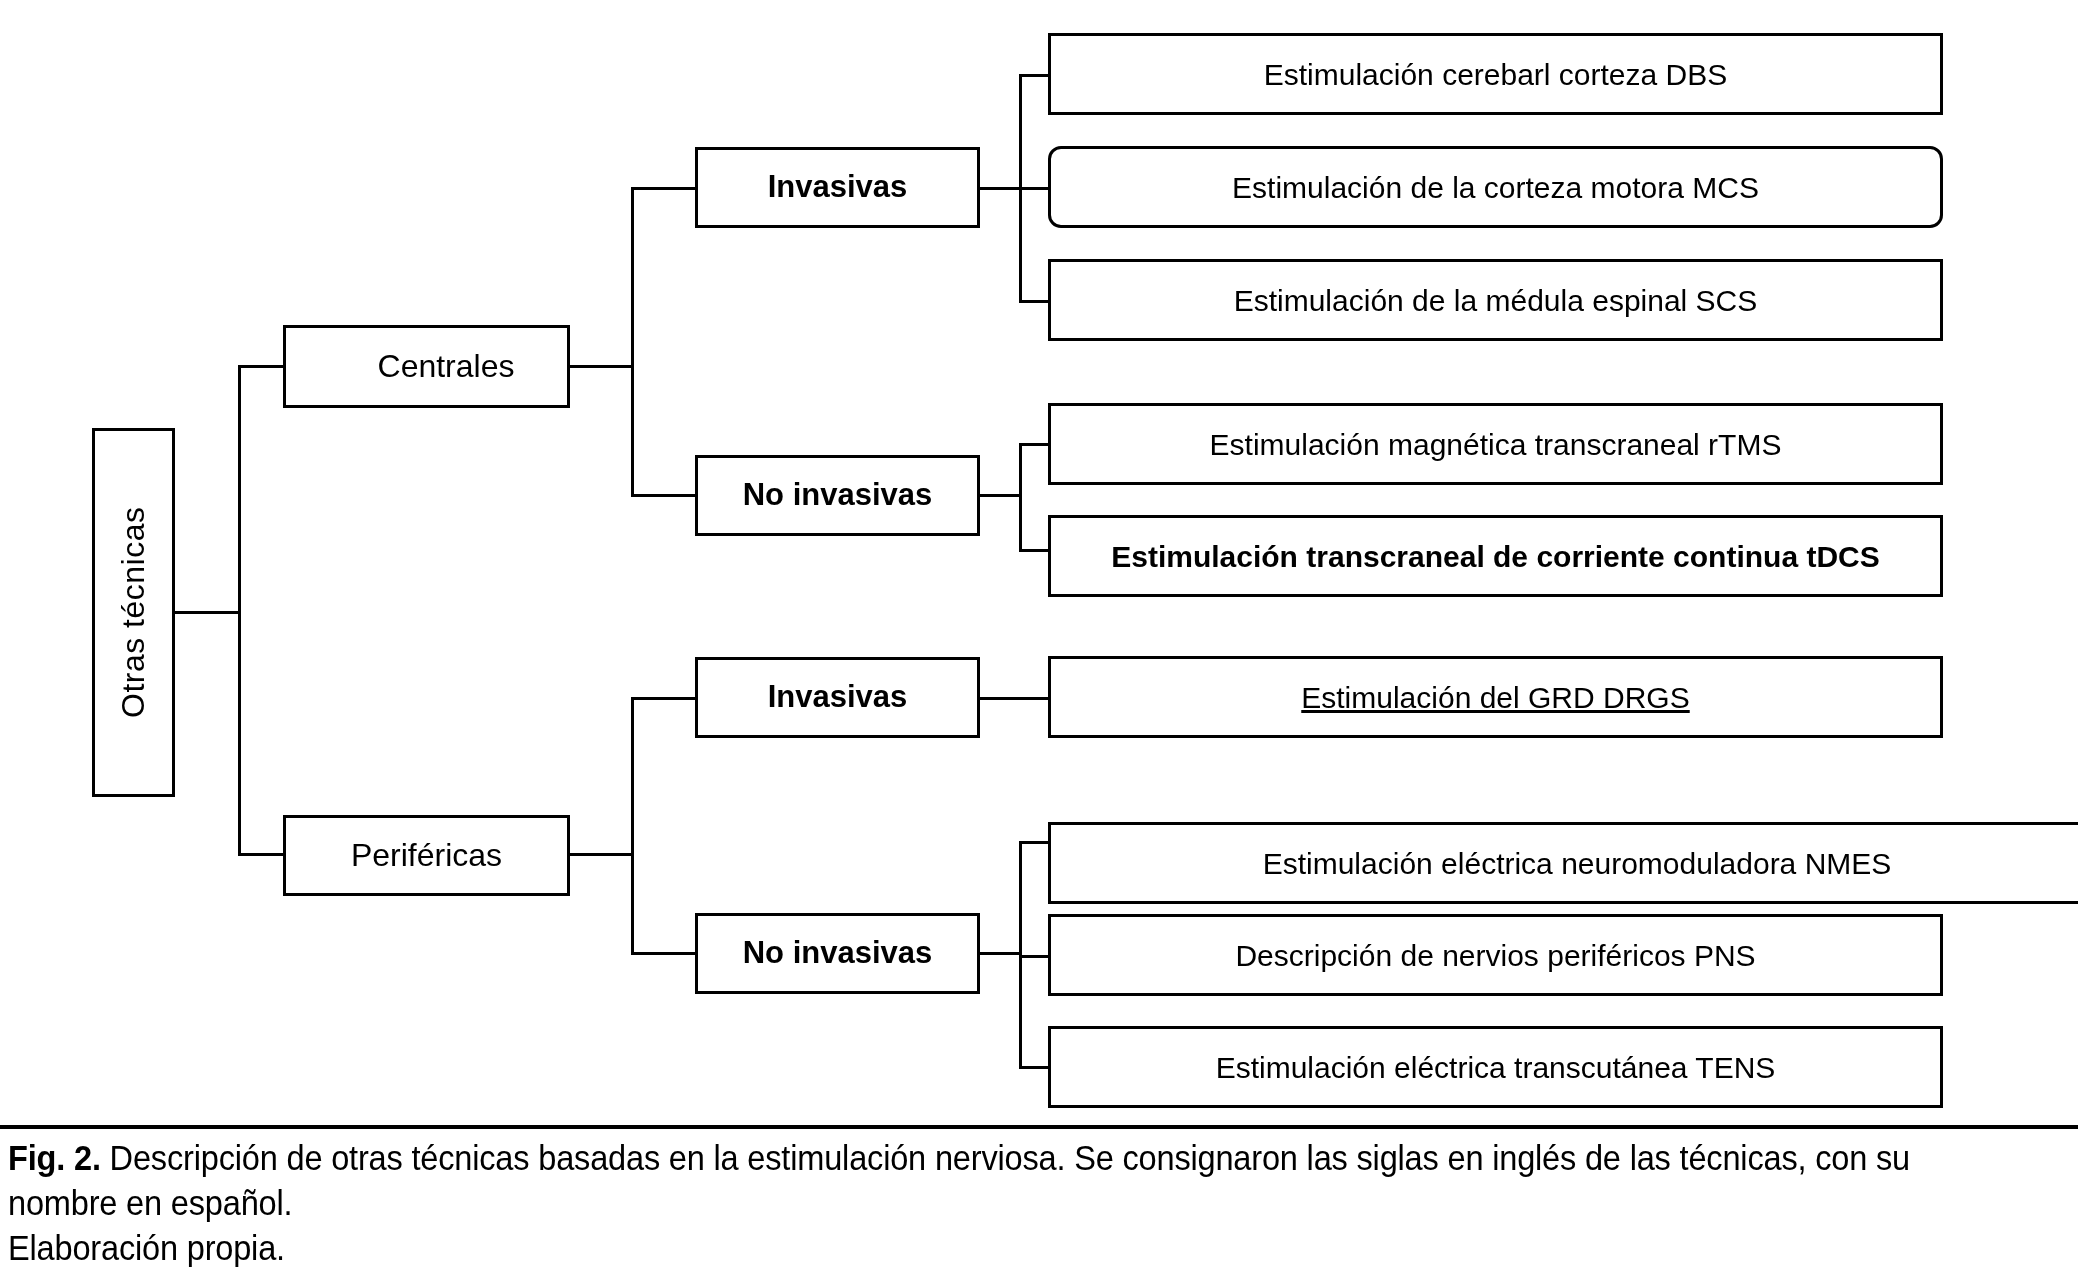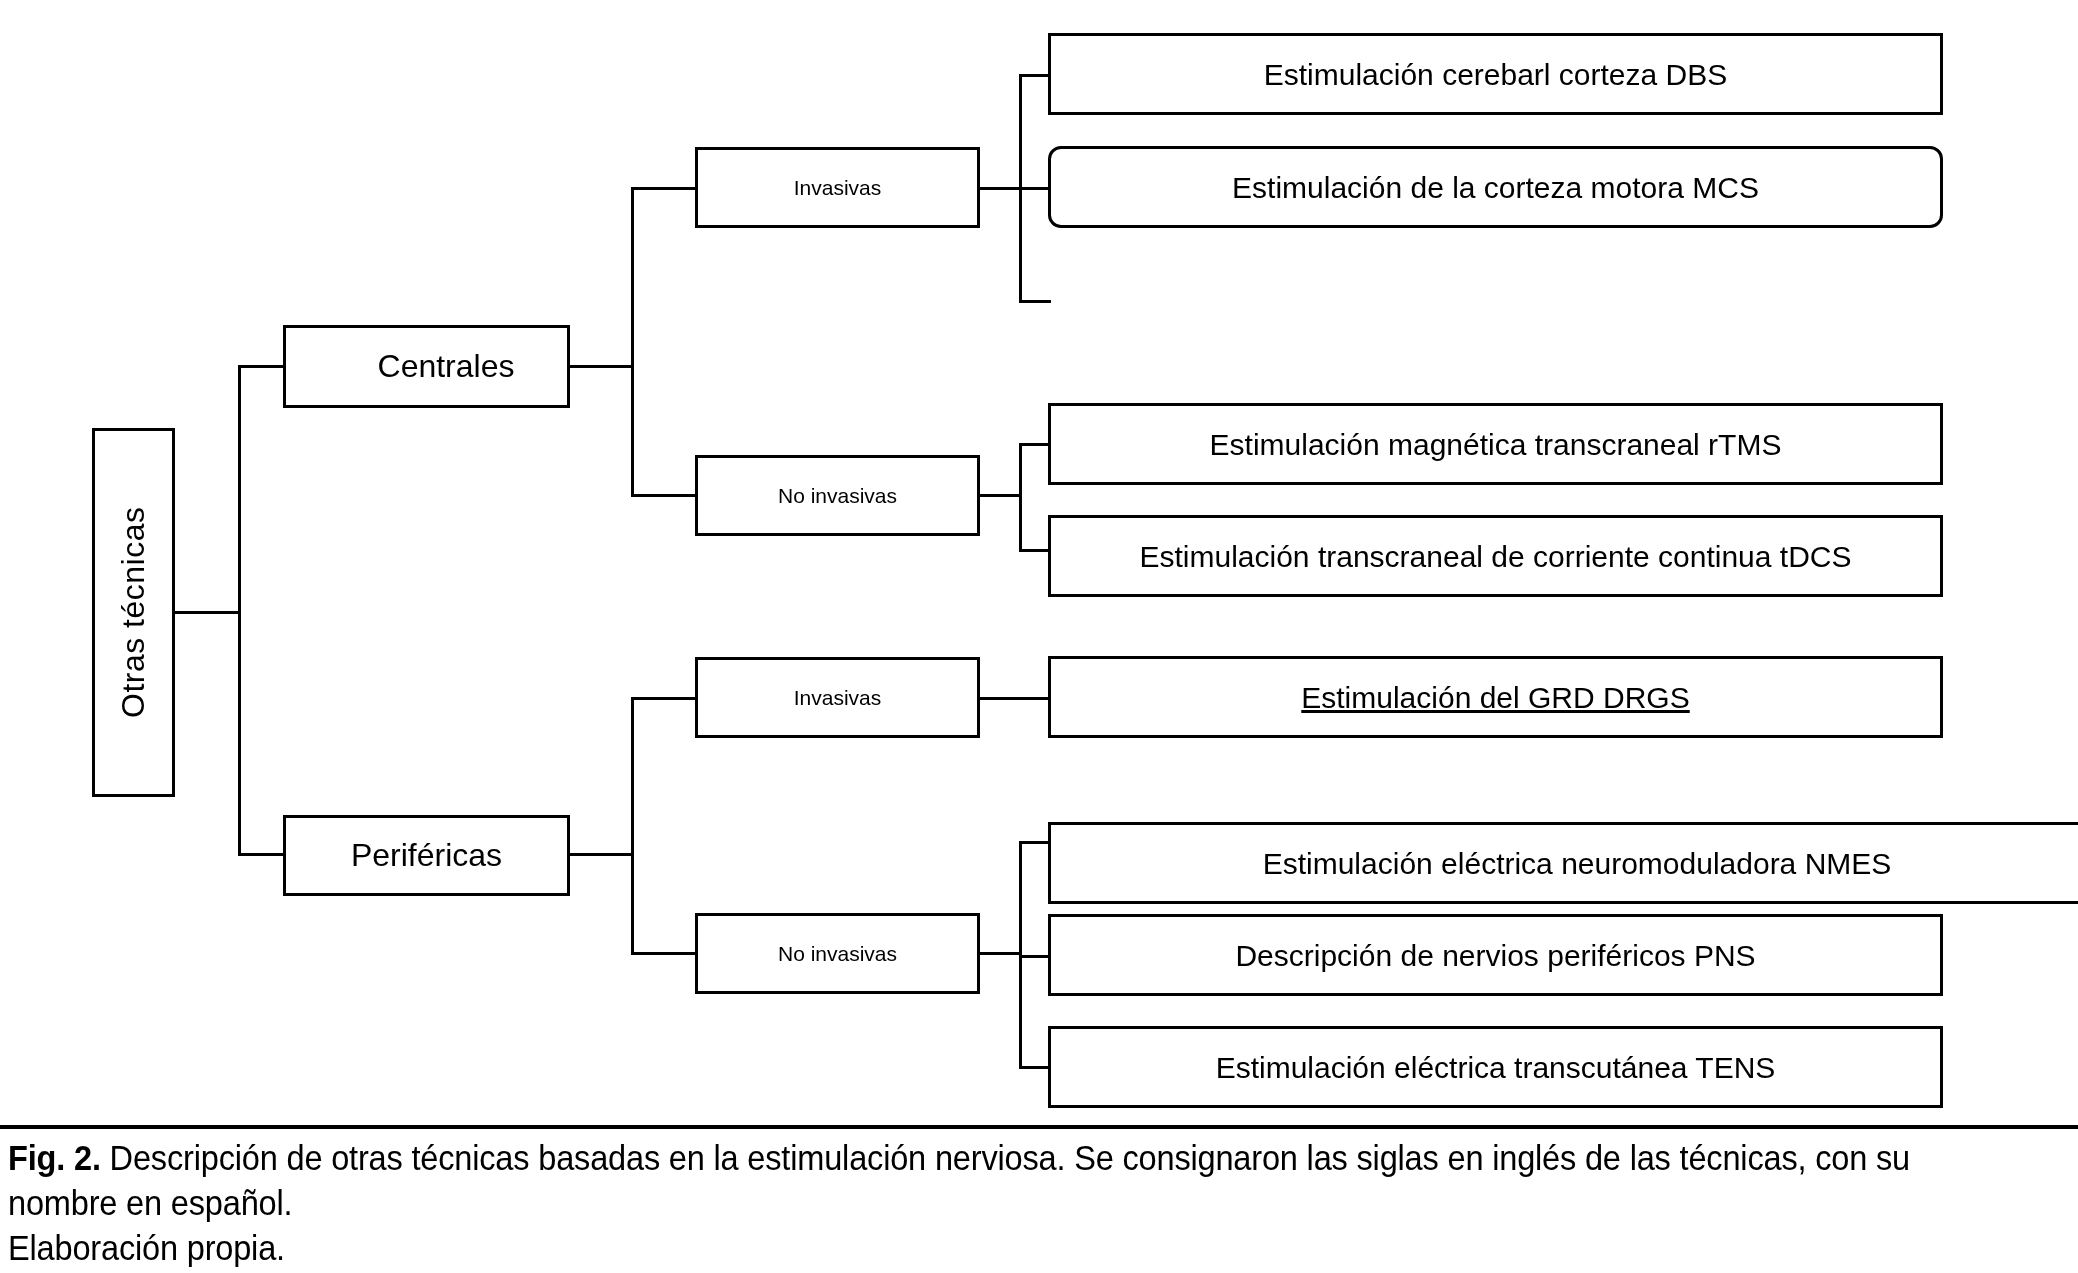--- a/index.html
+++ b/index.html
@@ -42,21 +42,22 @@
   .node.root {
     writing-mode: vertical-rl;
     transform: rotate(180deg);
     font-size: 32px;
     letter-spacing: 0.5px;
   }
   .node.level2 {
     font-size: 32px;
   }
   .node.level3 {
-    font-size: 21px;
+    font-size: 31px;
+    font-weight: bold;
   }
   .node.leaf {
     font-size: 30px;
     padding: 0 12px;
   }
   .conn {
     position: absolute;
     background: #000000;
   }
   .conn.h { height: 3px; }
@@ -124,33 +125,36 @@
     <div class="conn h" style="left:1019px; top:74px; width:32px;"></div>
     <div class="conn h" style="left:1019px; top:187px; width:32px;"></div>
     <div class="conn h" style="left:1019px; top:300px; width:32px;"></div>
 
     <div class="node leaf" style="left:1048px; top:33px; width:895px; height:82px;">
       <span>Estimulación cerebarl corteza DBS</span>
     </div>
     <div class="node leaf" style="left:1048px; top:146px; width:895px; height:82px;border-radius:13px;">
       <span>Estimulación de la corteza motora MCS</span>
     </div>
+    <div class="node leaf" style="left:1048px; top:259px; width:895px; height:82px;">
+      <span>Estimulación de la médula espinal SCS</span>
+    </div>
 
     <div class="node level3" style="left:695px; top:455px; width:285px; height:81px;">
       <span>No invasivas</span>
     </div>
     <div class="conn h" style="left:980px; top:494px; width:42px;"></div>
     <div class="conn v" style="left:1019px; top:443px; height:109px;"></div>
     <div class="conn h" style="left:1019px; top:443px; width:32px;"></div>
     <div class="conn h" style="left:1019px; top:549px; width:32px;"></div>
 
     <div class="node leaf" style="left:1048px; top:403px; width:895px; height:82px;">
       <span>Estimulación magnética transcraneal rTMS</span>
     </div>
-    <div class="node leaf" style="left:1048px; top:515px; width:895px; height:82px;">
+    <div class="node leaf" style="left:1048px; top:515px; width:895px; height:82px;font-weight:bold;">
       <span>Estimulación transcraneal de corriente continua tDCS</span>
     </div>
 
     <div class="node level2" style="left:283px; top:815px; width:287px; height:81px;">
       <span>Periféricas</span>
     </div>
 
     <div class="conn h" style="left:570px; top:853px; width:63px;"></div>
     <div class="conn v" style="left:631px; top:697px; height:258px;"></div>
     <div class="conn h" style="left:631px; top:697px; width:64px;"></div>

